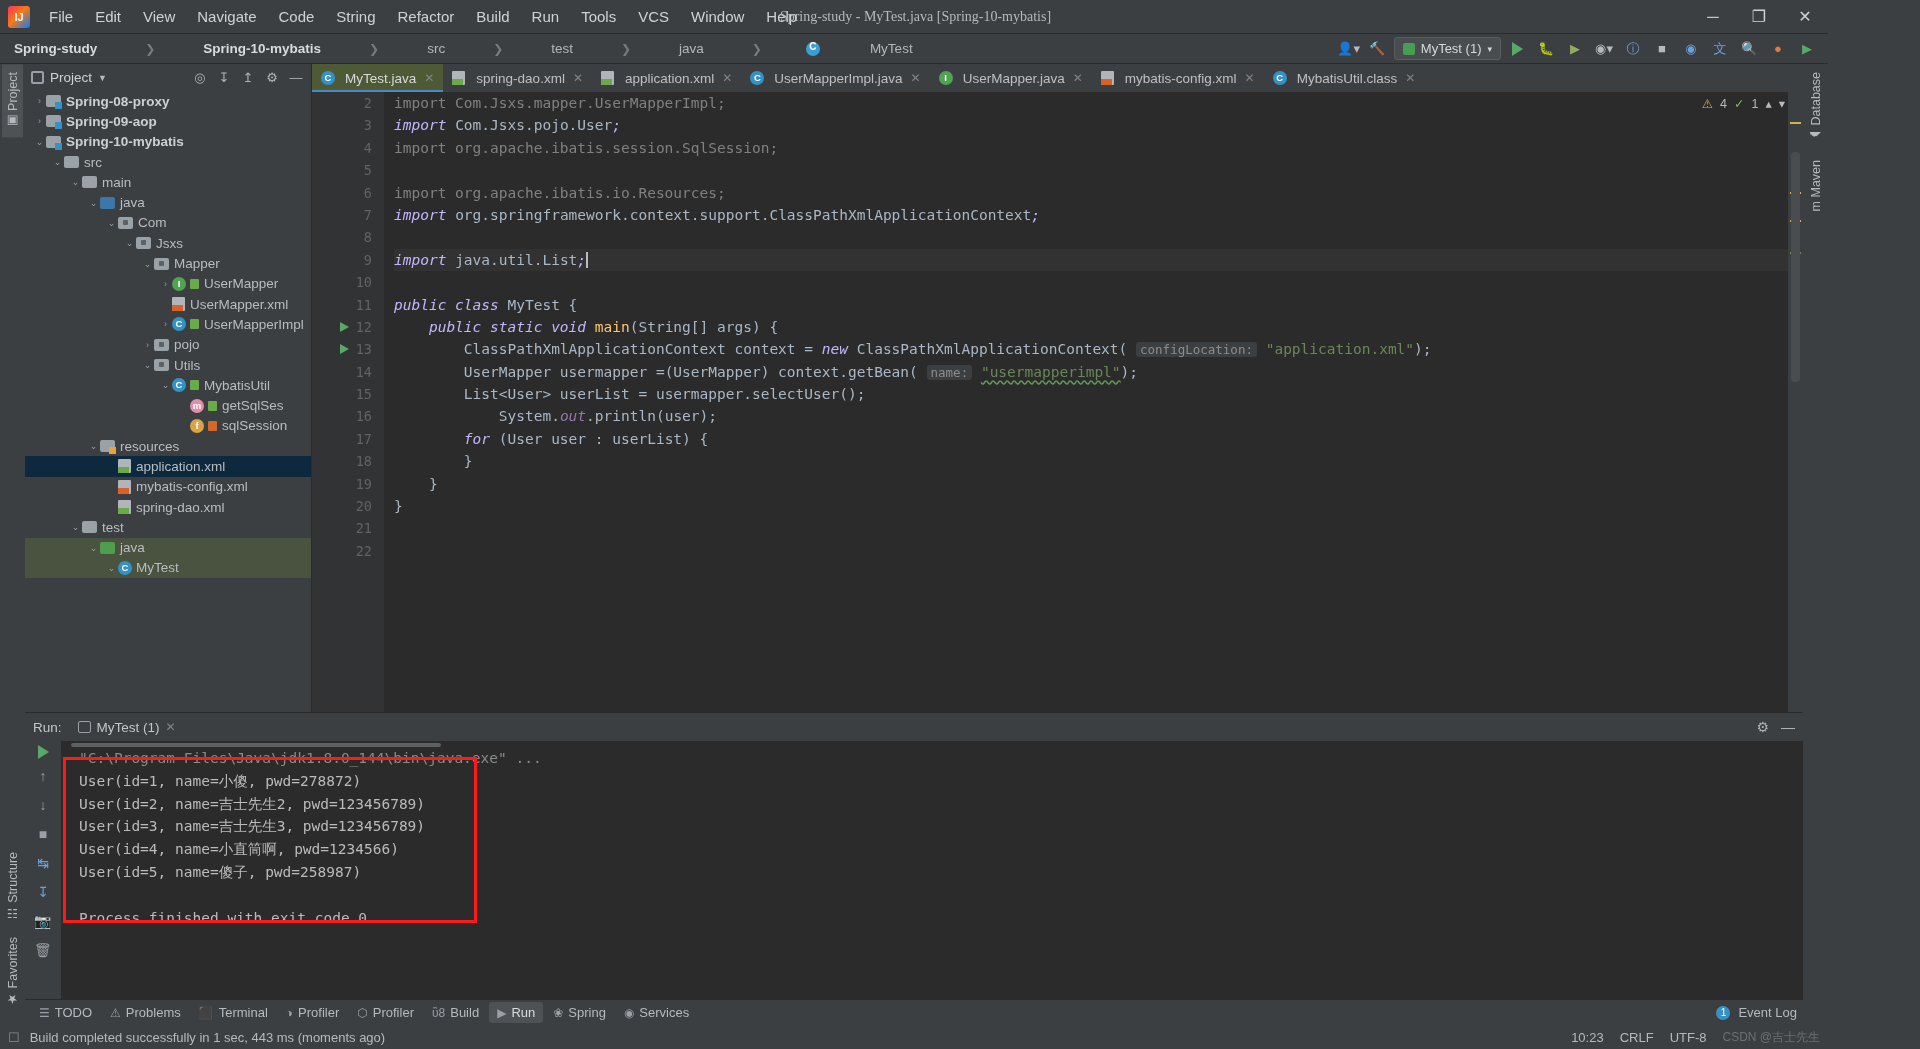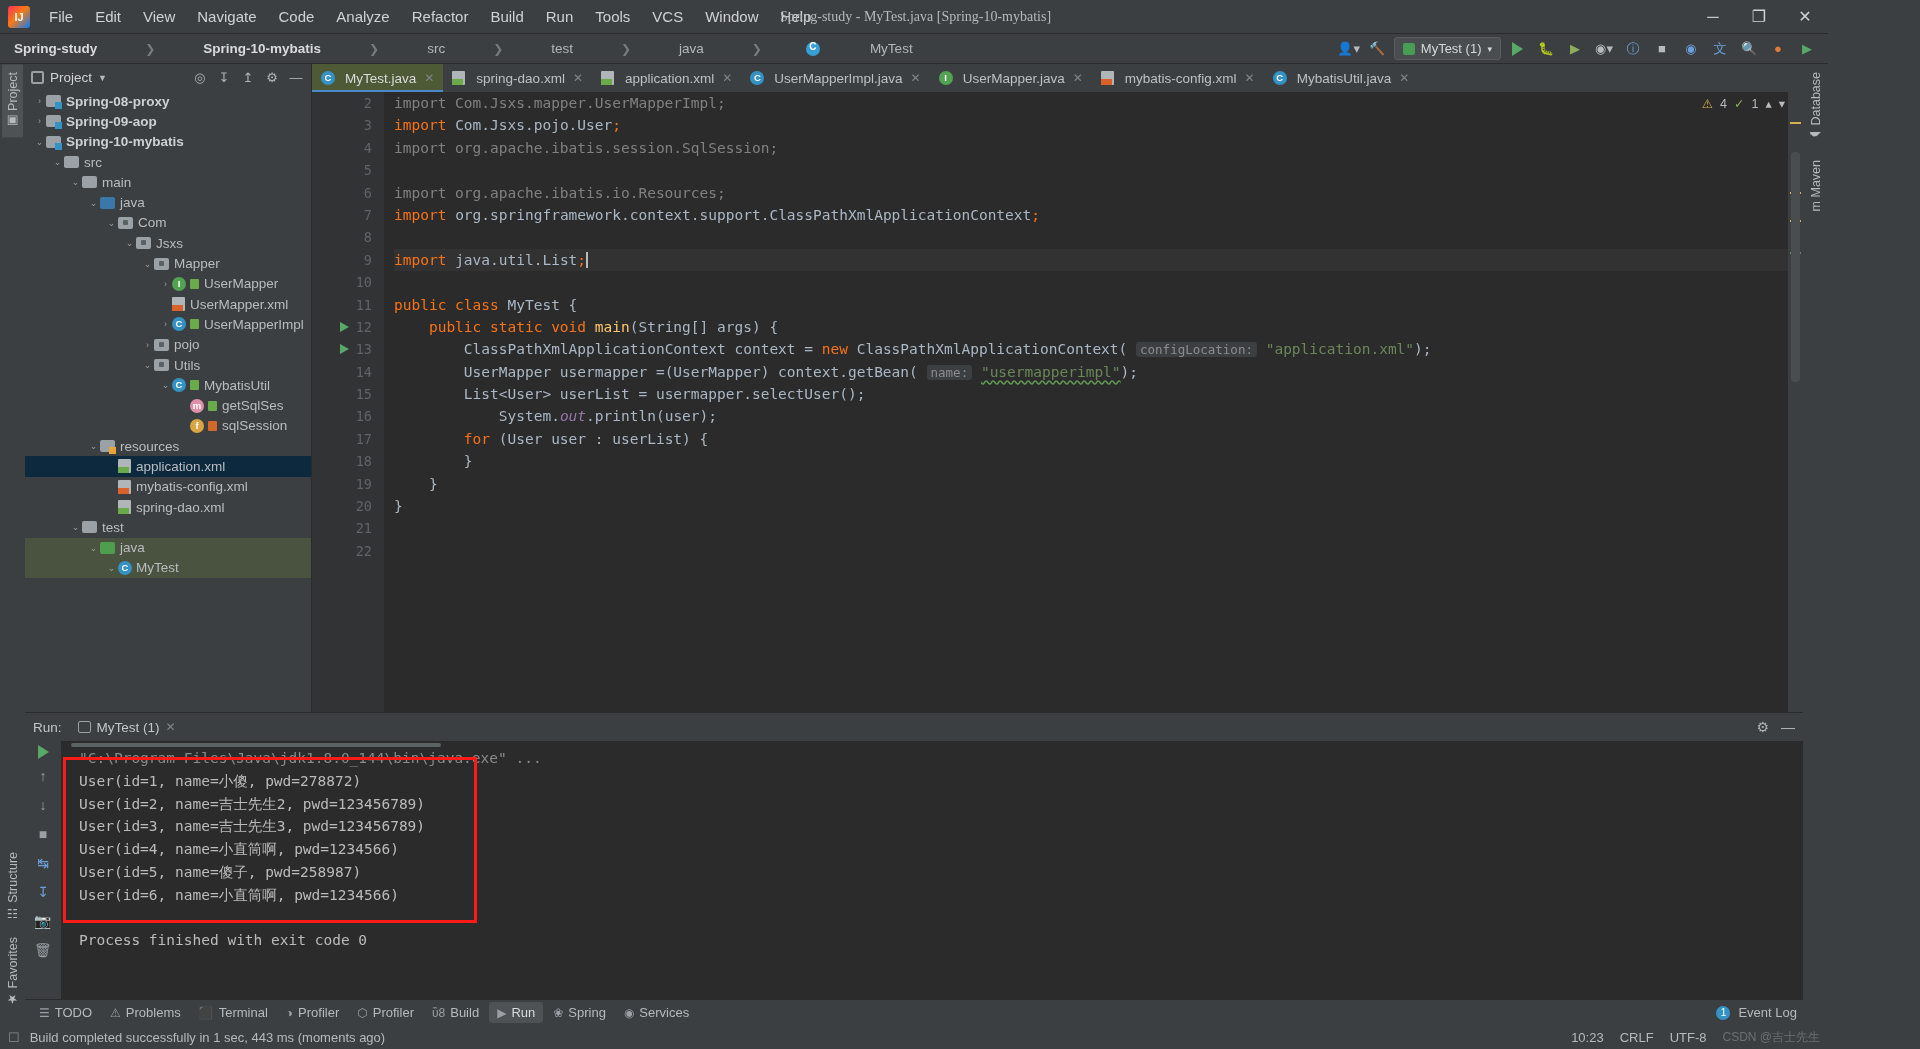--- a/index.html
+++ b/index.html
@@ -114,21 +114,21 @@
     padding-right:12px; position:relative;}
   .gline .runmark{ position:absolute; left:28px; top:6px; width:0;height:0;
     border-left:9px solid #59a869; border-top:5.5px solid transparent;
     border-bottom:5.5px solid transparent;}
   .gline .fold0{ position:absolute; right:-9px; top:7px; width:9px;height:9px;
     border:1px solid #6e7275; color:#9aa0a6; font-size:8px; line-height:7px; text-align:center;}
   .code{ flex:1 1 auto; position:relative; overflow:hidden; background:#2b2b2b;
     font-family:"DejaVu Sans Mono", monospace; font-size:14.5px; padding-left:10px;}
   .cline{ height:22.4px; line-height:22.4px; white-space:pre; }
   .cline.hl{ background:#323232; }
-  .kw{ color:#f97316; } .str{ color:#6a8759; } .id{ color:#a9b7c6; }
+  .kw{ color:#c4b5fd;font-style:italic; } .str{ color:#6a8759; } .id{ color:#a9b7c6; }
   .dim{ color:#808080; } .fn{ color:#a9b7c6; } .stat{ color:#9876aa; font-style:italic;}
   .hint{ background:#3c3f41; color:#8c8c8c; border-radius:3px; padding:0 4px; font-size:12.5px;}
   .wavy{ text-decoration:underline wavy #629755; text-underline-offset:3px;}
   .caret{ display:inline-block; width:1.5px; height:16px; background:#bbb;
     vertical-align:-3px; }
   .rightbar{ width:15px; flex:0 0 15px; background:#3c3f41; position:relative;}
   .rightbar .mk{ position:absolute; left:2px; width:11px; height:2px; }
   .inspect{ position:absolute; right:18px; top:4px; display:flex; align-items:center;
     gap:7px; font-size:12.5px; color:#b6b9bd; z-index:5;}
   .inspect .warn{ color:#d6b14b; } .inspect .ok{ color:#8bb45e; }
@@ -180,21 +180,21 @@
     <div class="logo">
       <div class="sq"></div>
         <div class="ij">IJ</div>
     </div>
     <div class="menubar">
       <div class="menu-item">File</div>
       <div class="menu-item">Edit</div>
       <div class="menu-item">View</div>
       <div class="menu-item">Navigate</div>
       <div class="menu-item">Code</div>
-      <div class="menu-item">Analyze</div>
+      <div class="menu-item">String</div>
       <div class="menu-item">Refactor</div>
       <div class="menu-item">Build</div>
       <div class="menu-item">Run</div>
       <div class="menu-item">Tools</div>
       <div class="menu-item">VCS</div>
       <div class="menu-item">Window</div>
       <div class="menu-item">Help</div>
     </div>
     <div class="win-title">Spring-study - MyTest.java [Spring-10-mybatis]</div>
     <div class="win-ctrl">
@@ -458,21 +458,21 @@
                 <span>UserMapper.java</span>
                 <span class="x">✕</span>
               </div>
               <div class="tab">
                 <span class="xmlic"></span>
                 <span>mybatis-config.xml</span>
                 <span class="x">✕</span>
               </div>
               <div class="tab">
                 <span class="cir c">C</span>
-                <span>MybatisUtil.java</span>
+                <span>MybatisUtil.class</span>
                 <span class="x">✕</span>
               </div>
             </div>
           <div class="editor-main">
             <div class="gutter" id="gutter">
                 <div class="gline"><span>2</span></div>
                 <div class="gline"><span>3</span></div>
                 <div class="gline"><span>4</span></div>
                 <div class="gline"><span>5</span></div>
                 <div class="gline"><span>6</span></div>
@@ -559,21 +559,20 @@
             <div>🗑</div>
           </div>
           <div class="console" id="console">
             <div class="scrollthumb" style="left:10px; top:2px; width:370px;"></div>
           <div class="oline cmd">"C:\Program Files\Java\jdk1.8.0_144\bin\java.exe" ...</div>
               <div class="oline">User(id=1, name=小傻, pwd=278872)</div>
               <div class="oline">User(id=2, name=吉士先生2, pwd=123456789)</div>
               <div class="oline">User(id=3, name=吉士先生3, pwd=123456789)</div>
               <div class="oline">User(id=4, name=小直筒啊, pwd=1234566)</div>
               <div class="oline">User(id=5, name=傻子, pwd=258987)</div>
-              <div class="oline">User(id=6, name=小直筒啊, pwd=1234566)</div>
               <div class="oline">&nbsp;</div>
               <div class="oline">Process finished with exit code 0</div>
             </div>
           <div class="redbox" id="redbox" style="left: 38px; top: 16px; width: 414px; height: 166px; border-color: rgb(255, 26, 26);"></div>
         </div>
       </div>
 
       <div class="bottombar" id="bottombar">
           <div class="bt">
             <span class="gl">☰</span>

